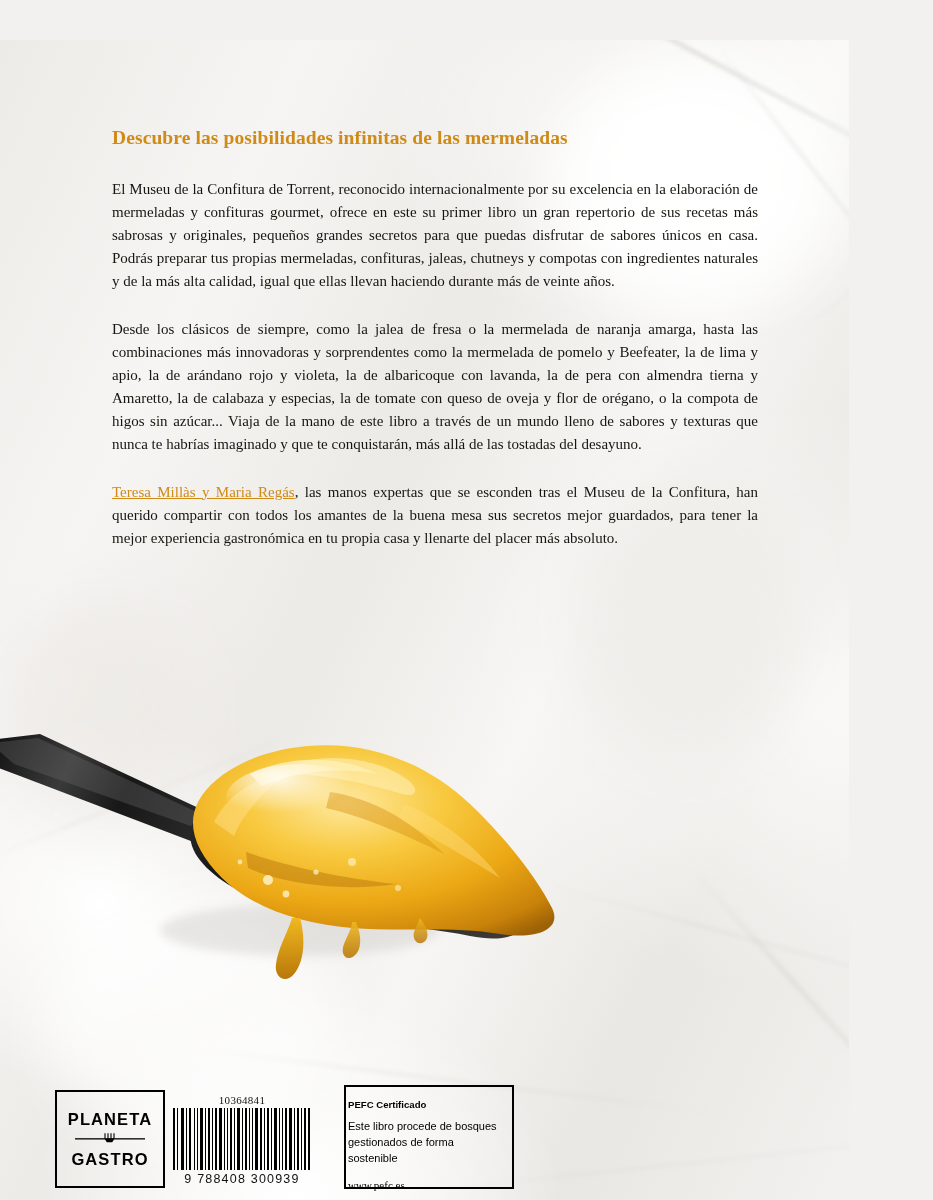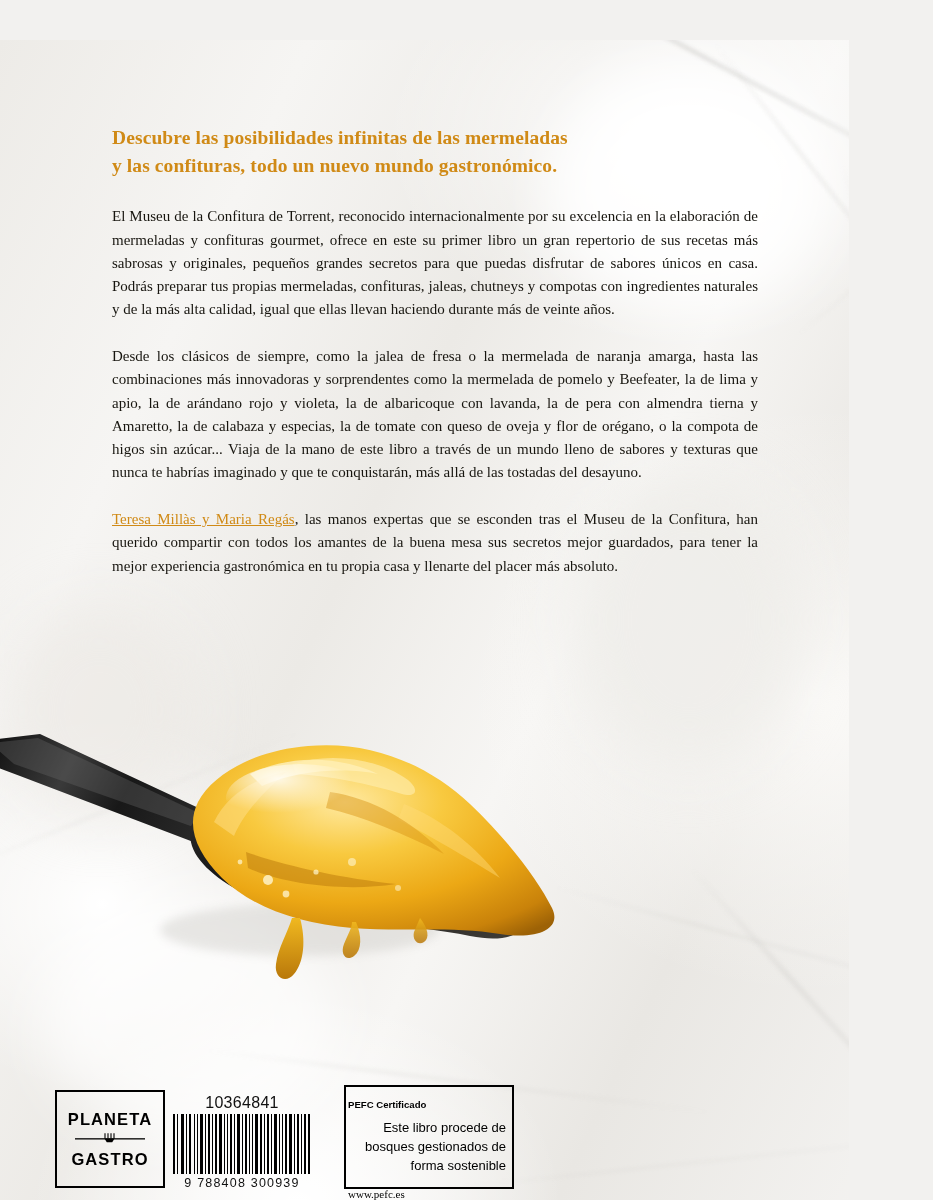--- a/index.html
+++ b/index.html
@@ -136,22 +136,22 @@
     position: absolute;
     left: 168px;
     top: 0px;
     width: 148px;
     height: 106px;
     display: flex;
     flex-direction: column;
     align-items: center;
   }
   .barcode-num-top {
-    font-family: Liberation Sans, sans-serif;
-    font-size: 16px;
+    font-family: Liberation Serif, serif;
+    font-size: 11px;
     color: #111;
     margin: 10px 0 2px 0;
     letter-spacing: .3px;
   }
   .barcode-bars {
     width: 142px;
     height: 62px;
     position: relative;
     overflow: hidden;
   }
@@ -217,24 +217,23 @@
   }
   .pefc-title {
     font-family: "Liberation Sans", sans-serif;
     font-weight: bold;
     font-size: 9.6px;
     color: #000;
     margin-bottom: 9px;
   }
   .pefc-desc {
     font-family: "Liberation Sans", sans-serif;
-    font-size: 13px;
+    font-size: 11px;
     line-height: 1.45;
     color: #000;
-    text-align: right;
   }
   .pefc-url {
     font-family: Liberation Serif, serif;
     font-size: 11px;
     color: #000;
     margin-top: 12px;
   }
 </style>
 </head>
 <body>
@@ -253,21 +252,20 @@
   <div class="vein v5"></div>
   <div class="vein v6"></div>
   <div class="vein v7"></div>
   <div class="vein v8"></div>
   <div class="vein v9"></div>
   <div class="vein v10"></div>
 
   <div class="copy">
     <div class="headline">
       <span>Descubre las posibilidades infinitas de las mermeladas</span>
-      <span>y las confituras, todo un nuevo mundo gastronómico.</span>
     </div>
 
     <p class="para">El Museu de la Confitura de Torrent, reconocido internacionalmente por su excelencia en la elaboración de mermeladas y confituras gourmet, ofrece en este su primer libro un gran repertorio de sus recetas más sabrosas y originales, pequeños grandes secretos para que puedas disfrutar de sabores únicos en casa. Podrás preparar tus propias mermeladas, confituras, jaleas, chutneys y compotas con ingredientes naturales y de la más alta calidad, igual que ellas llevan haciendo durante más de veinte años.</p>
 
     <p class="para">Desde los clásicos de siempre, como la jalea de fresa o la mermelada de naranja amarga, hasta las combinaciones más innovadoras y sorprendentes como la mermelada de pomelo y Beefeater, la de lima y apio, la de arándano rojo y violeta, la de albaricoque con lavanda, la de pera con almendra tierna y Amaretto, la de calabaza y especias, la de tomate con queso de oveja y flor de orégano, o la compota de higos sin azúcar... Viaja de la mano de este libro a través de un mundo lleno de sabores y texturas que nunca te habrías imaginado y que te conquistarán, más allá de las tostadas del desayuno.</p>
 
     <p class="para last"><span class="authors">Teresa Millàs y Maria Regás</span><span>, las manos expertas que se esconden tras el Museu de la Confitura, han querido compartir con todos los amantes de la buena mesa sus secretos mejor guardados, para tener la mejor experiencia gastronómica en tu propia casa y llenarte del placer más absoluto.</span></p>
   </div>
 
   <div class="photo">

